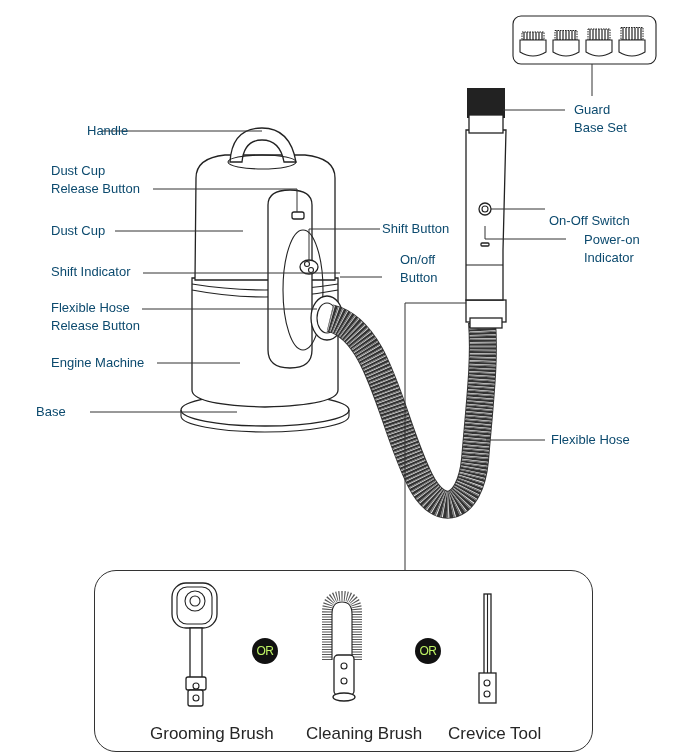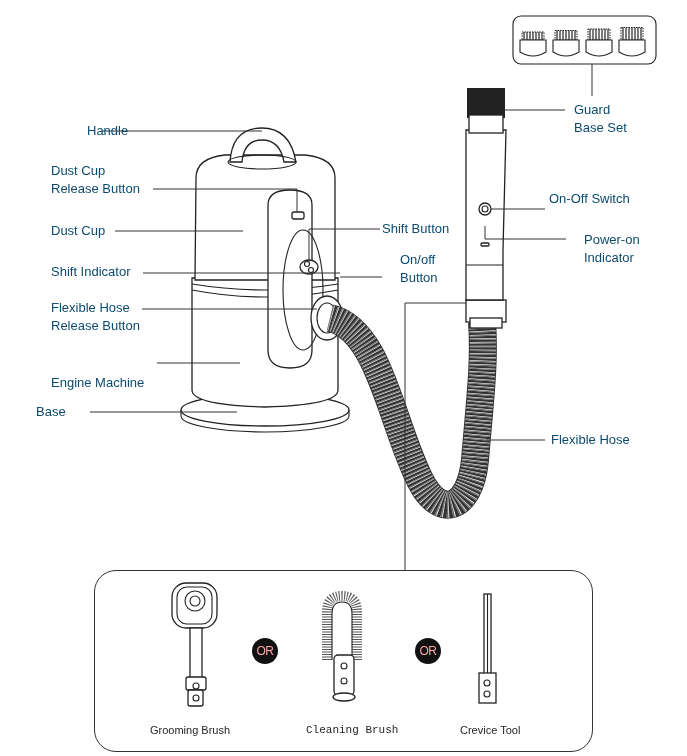--- a/index.html
+++ b/index.html
@@ -5,24 +5,24 @@
   html, body { margin:0; padding:0; background:#ffffff; }
   body { width:687px; height:756px; position:relative; overflow:hidden;
          font-family:"Liberation Sans", sans-serif; color:#222; }
   #diagram { position:absolute; left:0; top:0; }
   .lbl { position:absolute; font-size:13px; line-height:18px; color:#0c4a6e; white-space:nowrap; }
   .lbl span { display:block; }
   .ln { stroke:#333; stroke-width:1; fill:none; }
   .dr { stroke:#222; stroke-width:1.3; fill:#fff; }
   .drn { stroke:#222; stroke-width:1.1; fill:none; }
   .or-badge { position:absolute; width:26px; height:26px; border-radius:50%; background:#111;
-              color:#fca5a5; font-size:12px; line-height:26px; text-align:center; letter-spacing:-0.5px; }
+              color:#bef264; font-size:12px; line-height:26px; text-align:center; letter-spacing:-0.5px; }
   .acc-box { position:absolute; left:94px; top:570px; width:497px; height:180px;
              border:1.3px solid #333; border-radius:22px; }
-  .acc-lbl { position:absolute; font-size:11px; color:#262626; white-space:nowrap; text-align:center; }
+  .acc-lbl { position:absolute; font-size:17px; color:#262626; white-space:nowrap; text-align:center; }
 </style>
 </head>
 <body>
 
 <svg id="diagram" width="687" height="756" viewBox="0 0 687 756">
 
   <g>
 
     <ellipse class="dr" cx="265" cy="410" rx="84" ry="16"></ellipse>
     <path class="drn" d="M181 410 v6 a84 16 0 0 0 168 0 v-6"></path>
@@ -170,46 +170,46 @@
 <div class="lbl" style="left:51px;top:222px;">
   <span>Dust Cup</span>
 </div>
 <div class="lbl" style="left:51px;top:263px;">
   <span>Shift Indicator</span>
 </div>
 <div class="lbl" style="left:51px;top:299px;">
   <span>Flexible Hose</span>
   <span>Release Button</span>
 </div>
-<div class="lbl" style="left:51px;top:374px;">
+<div class="lbl" style="left:51px;top:354px;">
   <span>Engine Machine</span>
 </div>
 <div class="lbl" style="left:36px;top:403px;">
   <span>Base</span>
 </div>
 <div class="lbl" style="left:382px;top:220px;">
   <span>Shift Button</span>
 </div>
 <div class="lbl" style="left:384px;top:251px;margin-left:16px;">
   <span>On/off</span>
   <span>Button</span>
 </div>
 <div class="lbl" style="left:574px;top:101px;">
   <span>Guard</span>
   <span>Base Set</span>
 </div>
-<div class="lbl" style="left:549px;top:190px;text-align:right;">
+<div class="lbl" style="left:549px;top:212px;text-align:right;">
   <span>On-Off Switch</span>
 </div>
 <div class="lbl" style="left:576px;top:231px;margin-left:8px;">
   <span>Power-on</span>
   <span>Indicator</span>
 </div>
 <div class="lbl" style="left:551px;top:431px;">
   <span>Flexible Hose</span>
 </div>
 
 <div class="acc-box"></div>
 <div class="or-badge" style="left:252px;top:638px;">OR</div>
 <div class="or-badge" style="left:415px;top:638px;">OR</div>
 <div class="acc-lbl" style="left:150px;top:724px;">Grooming Brush</div>
-<div class="acc-lbl" style="left:306px;top:724px;font-family:Liberation Mono, monospace;">Cleaning Brush</div>
-<div class="acc-lbl" style="left:460px;top:724px;">Crevice Tool</div>
+<div class="acc-lbl" style="left:306px;top:724px;">Cleaning Brush</div>
+<div class="acc-lbl" style="left:448px;top:724px;">Crevice Tool</div>
 
 </body></html>

